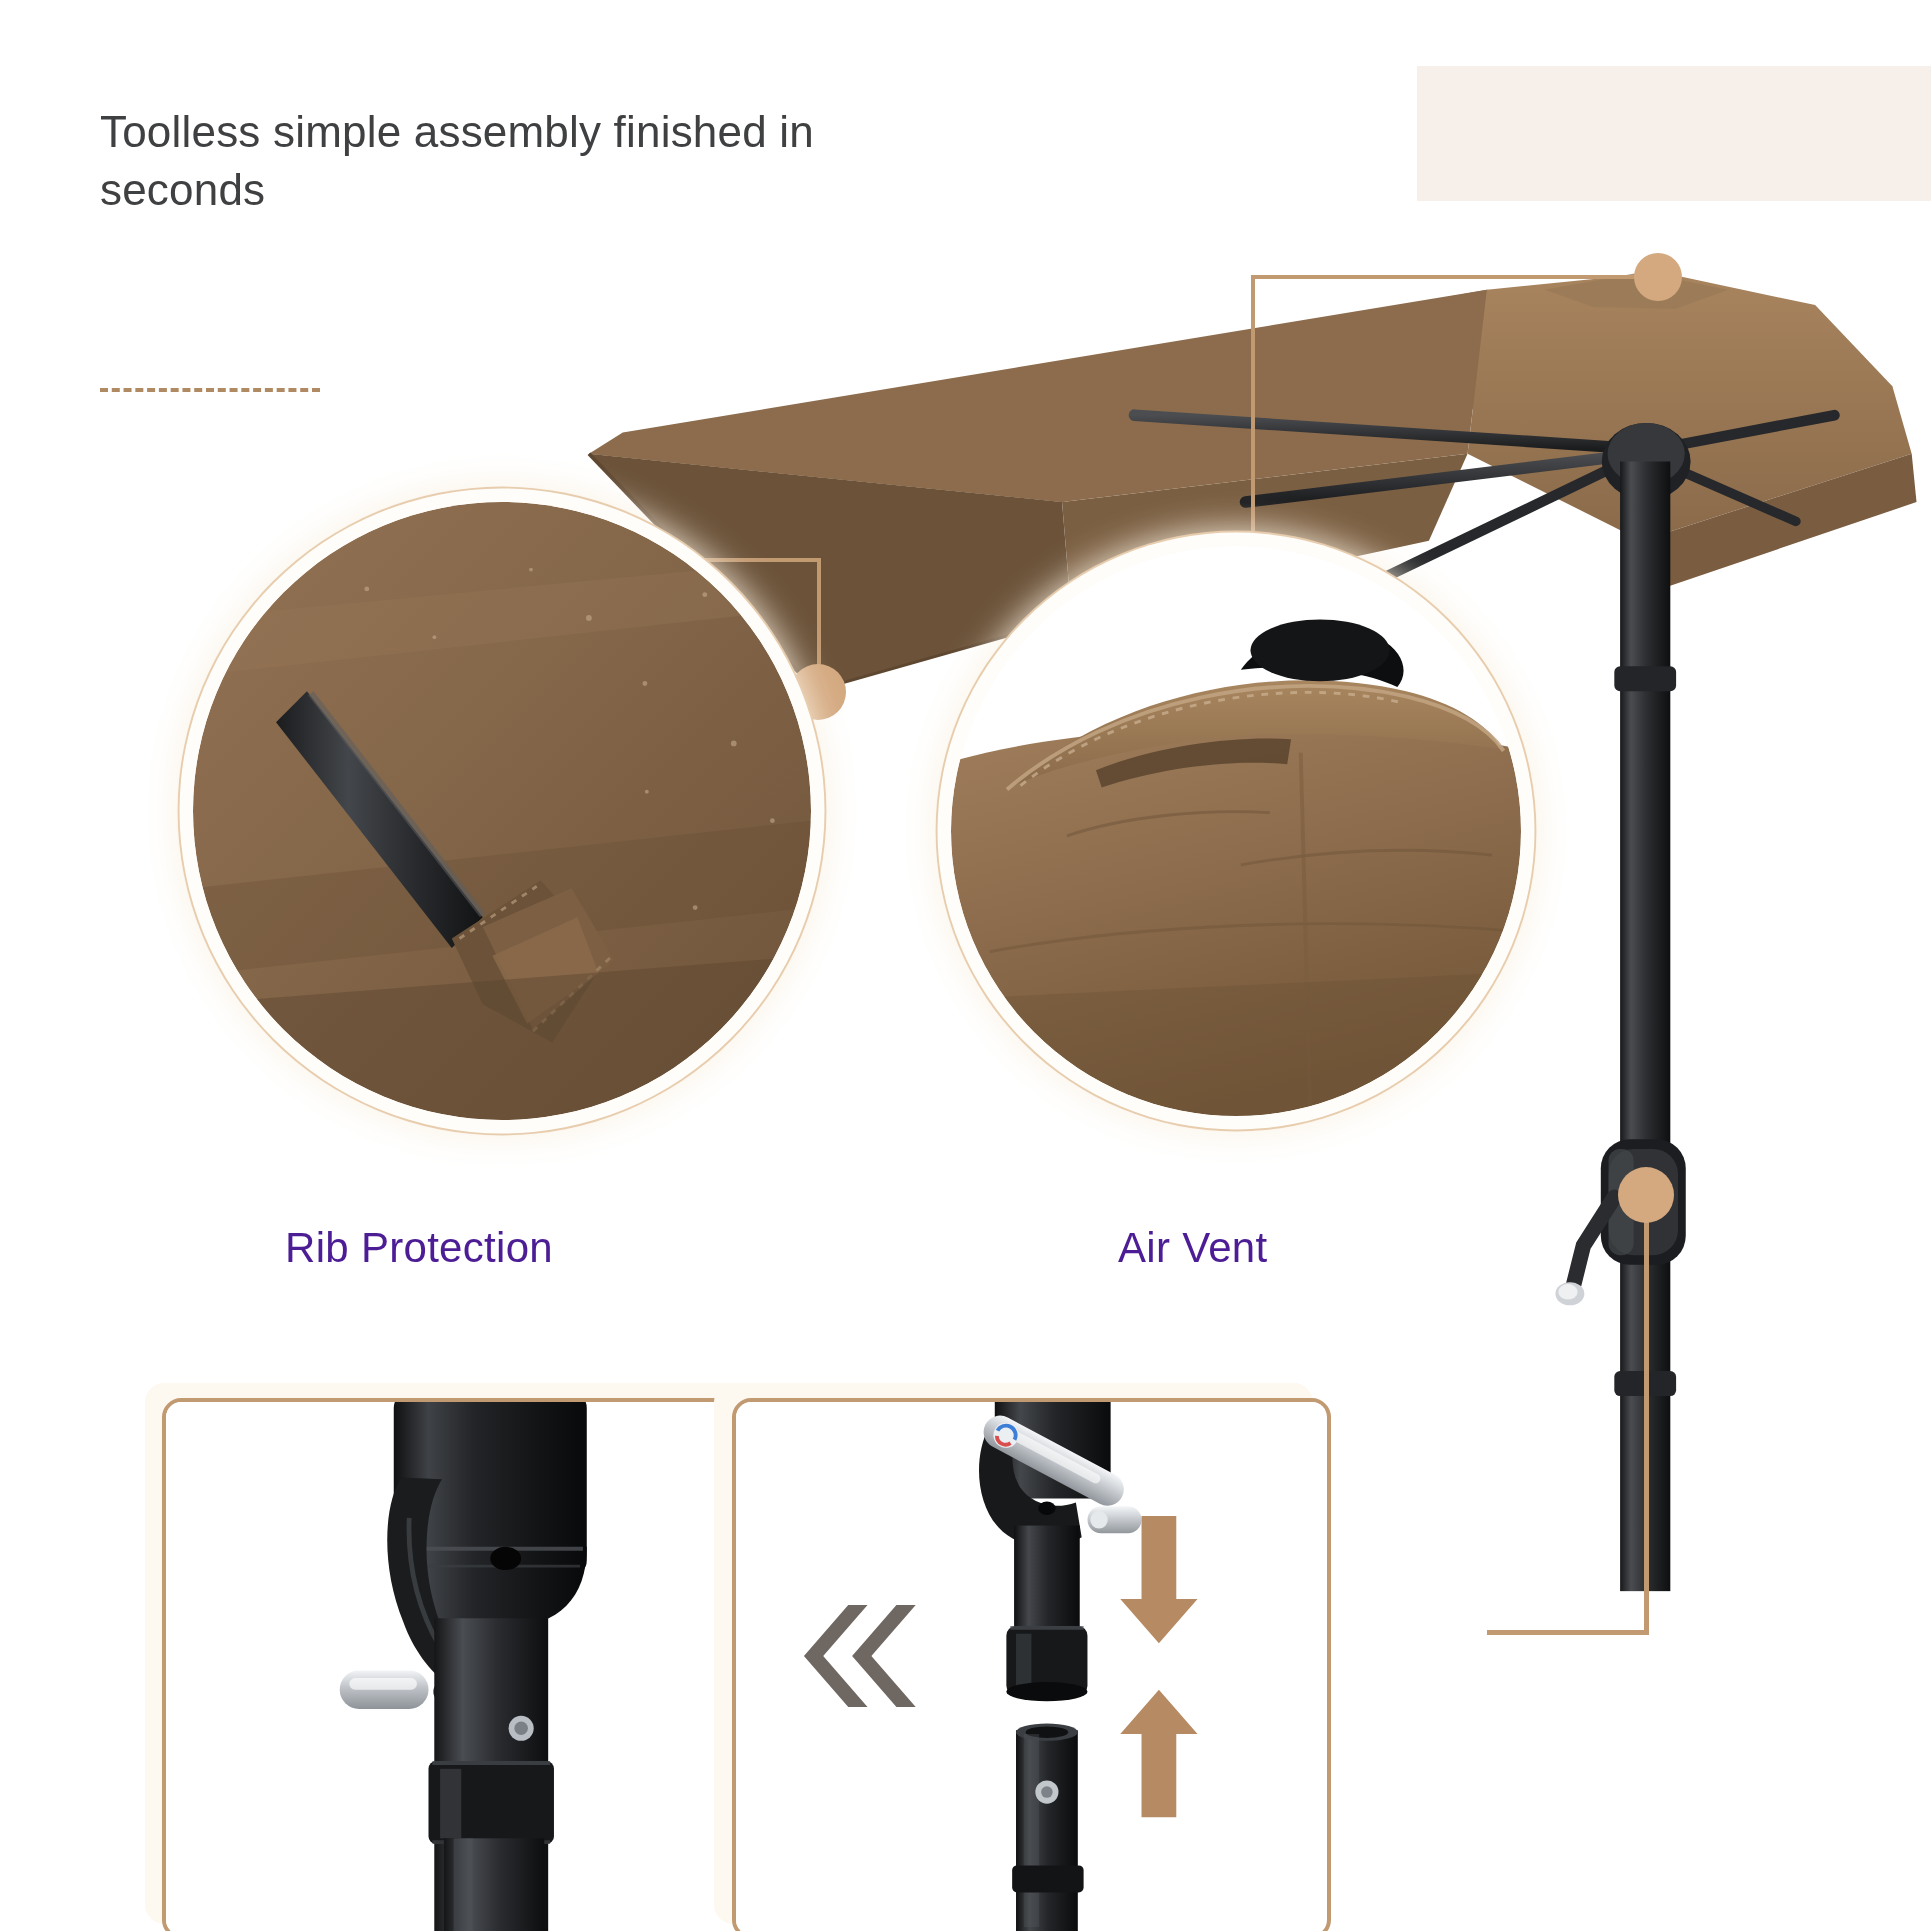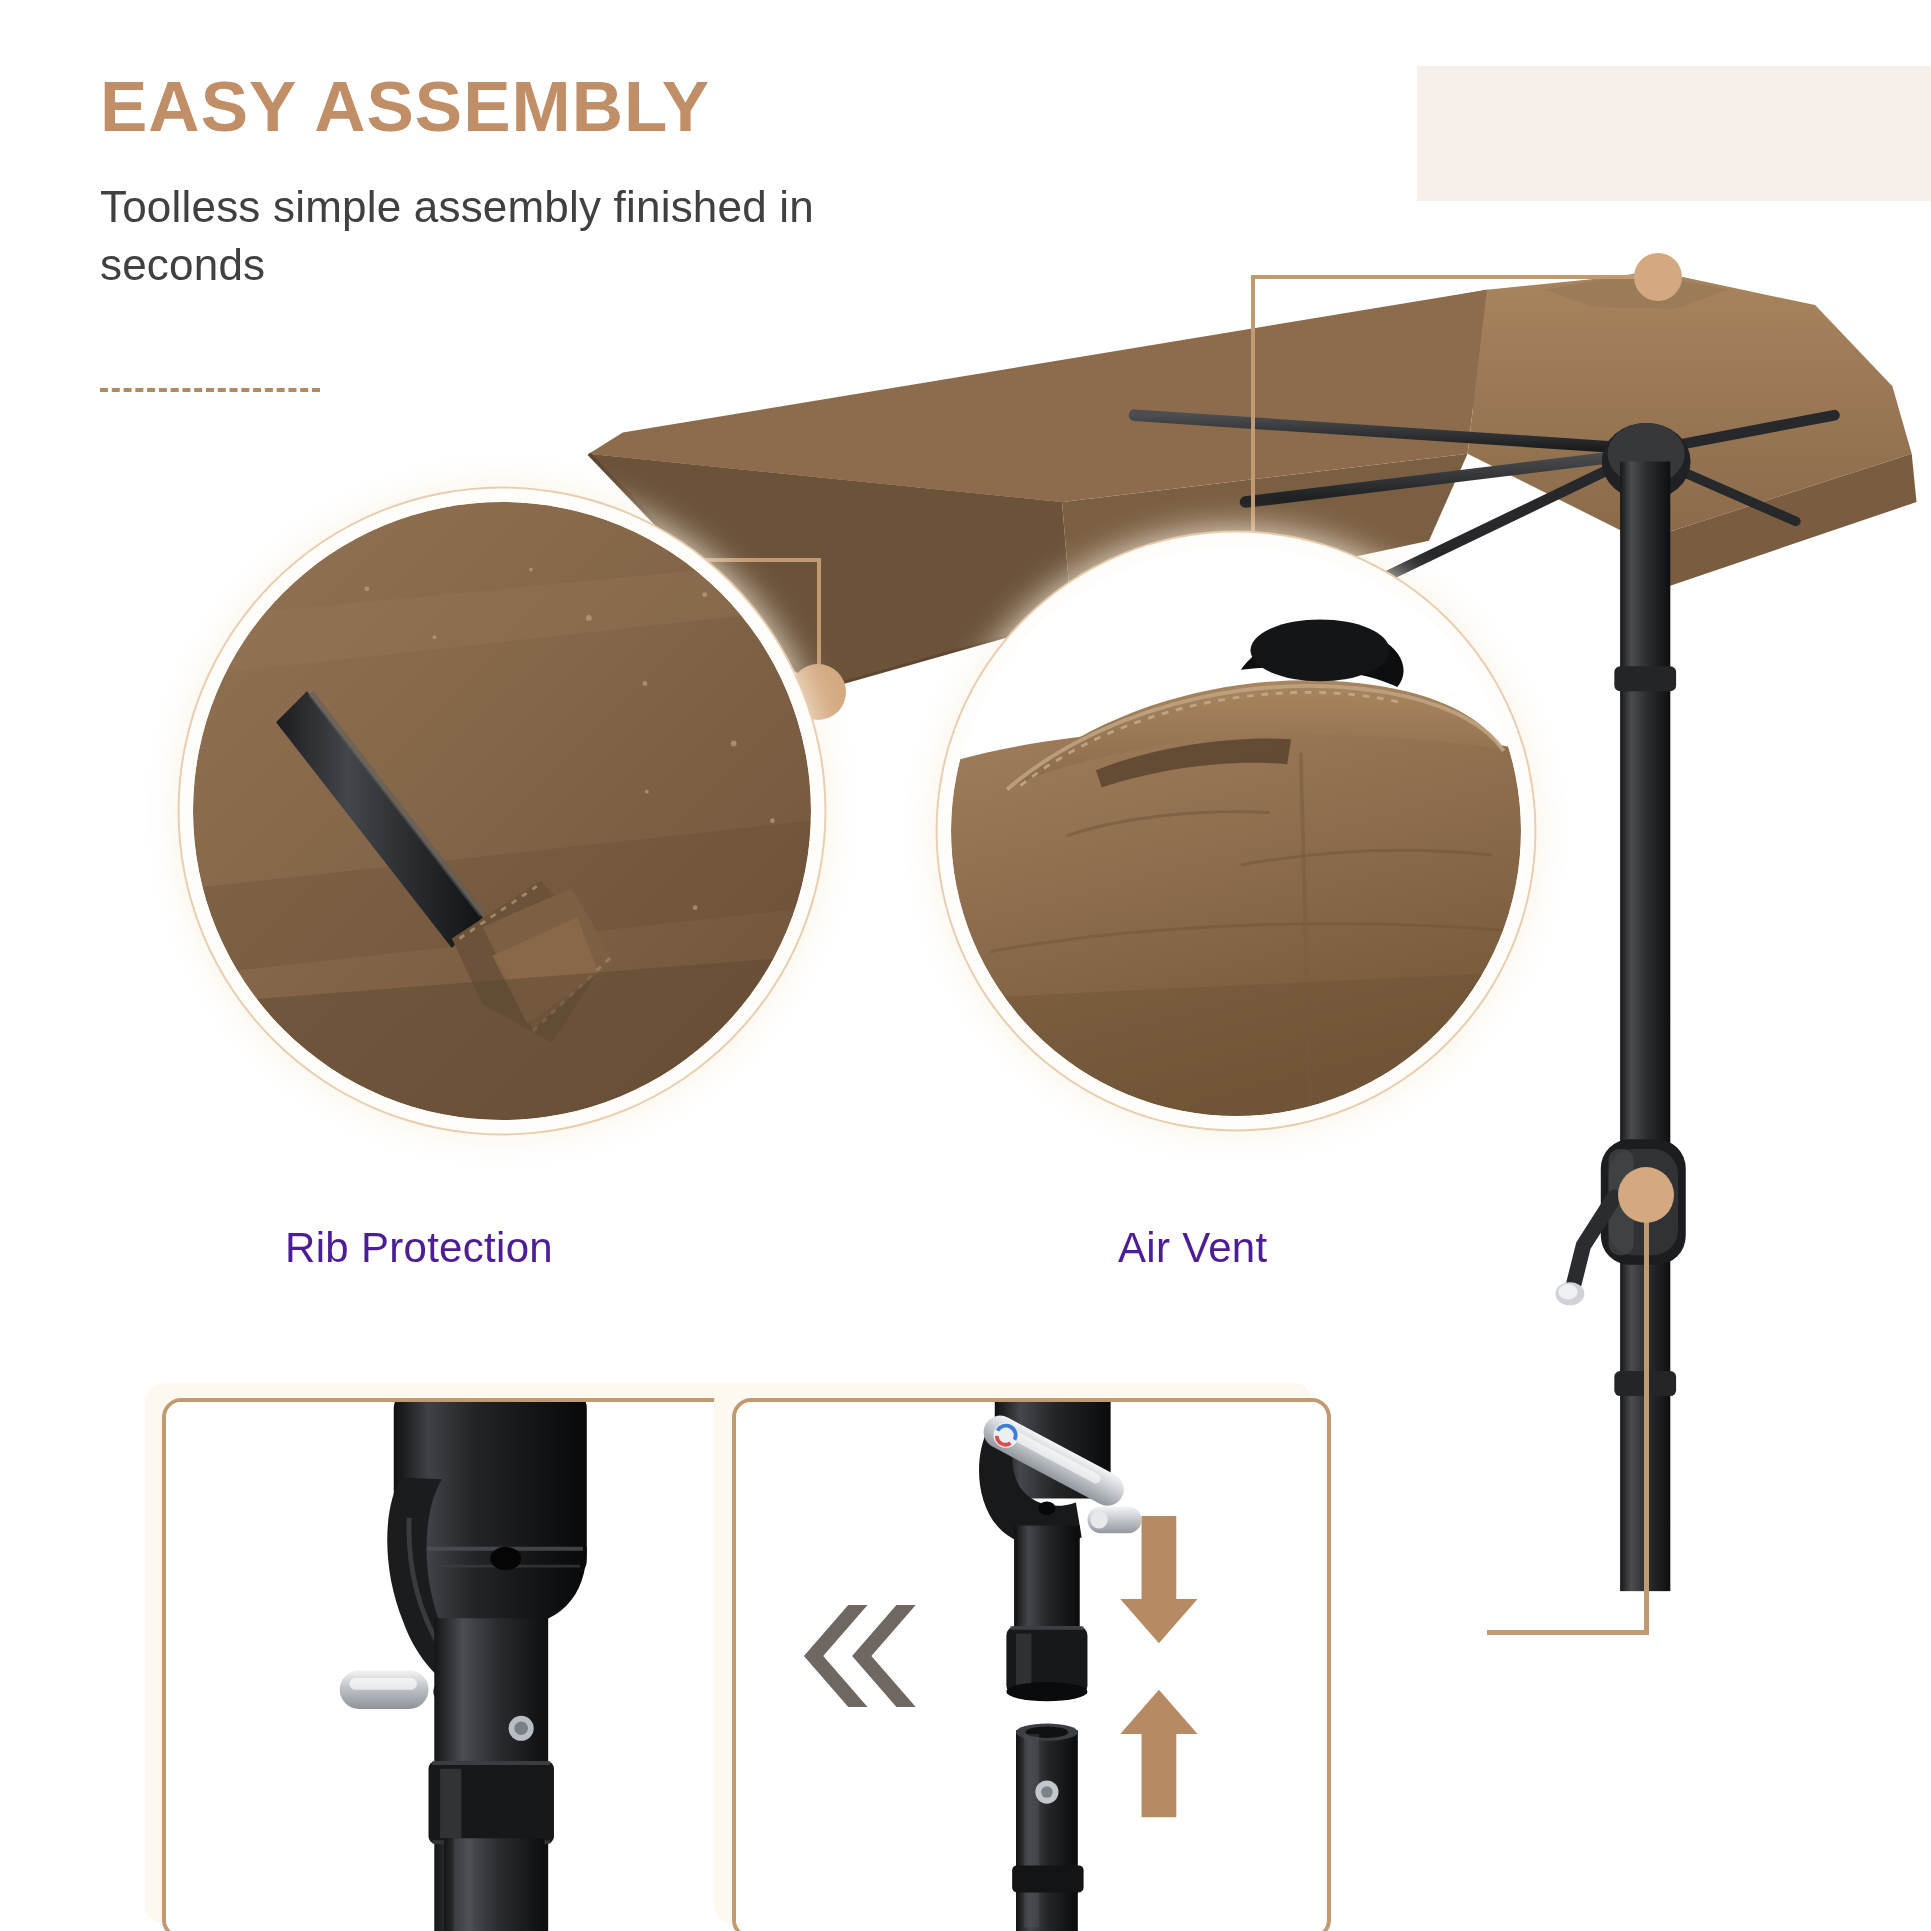--- a/index.html
+++ b/index.html
@@ -183,21 +183,20 @@
 
   <div class="leader" id="leader-vent-h"></div>
   <div class="leader" id="leader-vent-v1"></div>
   <div class="leader-dot" id="leader-vent-dot"></div>
 
   <div class="leader" id="leader-pole-h"></div>
   <div class="leader" id="leader-pole-v"></div>
   <div class="leader-dot" id="leader-pole-dot"></div>
 
   <div id="header">
-    <div id="page-title">EASY ASSEMBLY</div>
     <div id="page-subtitle">Toolless simple assembly finished in seconds</div>
   </div>
   <div id="title-divider"></div>
 
   <div class="circle-callout circle-ring" id="callout-rib">
     <div class="circle-photo">
       <svg width="618" height="618" viewBox="0 0 640 640">
         <defs>
           <linearGradient id="fabricRib" x1="0" y1="0" x2="1" y2="1">
             <stop offset="0%" stop-color="#937253"></stop>

